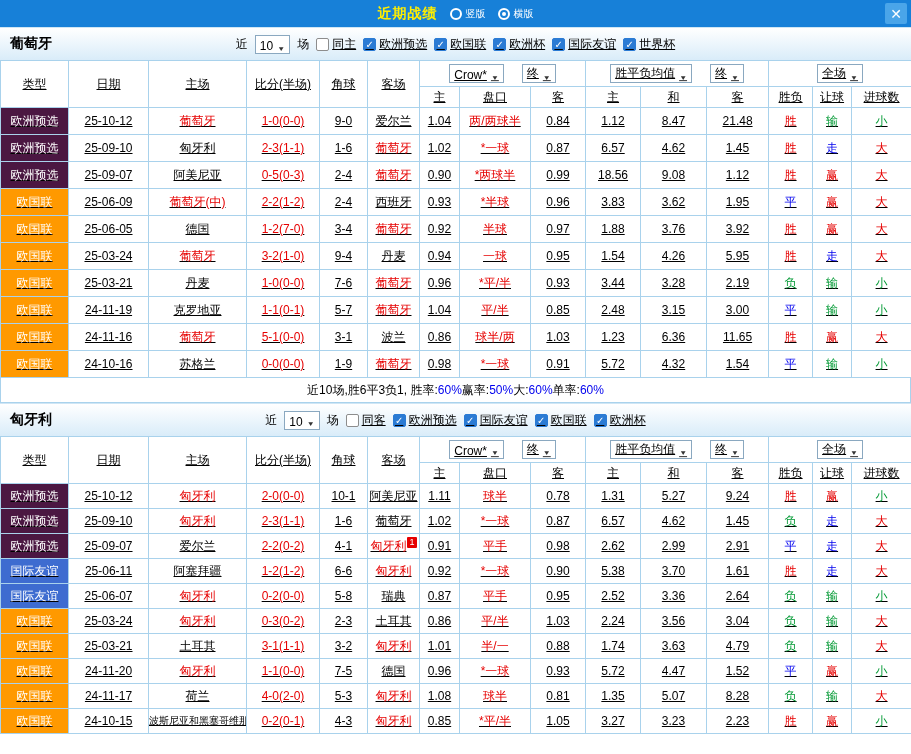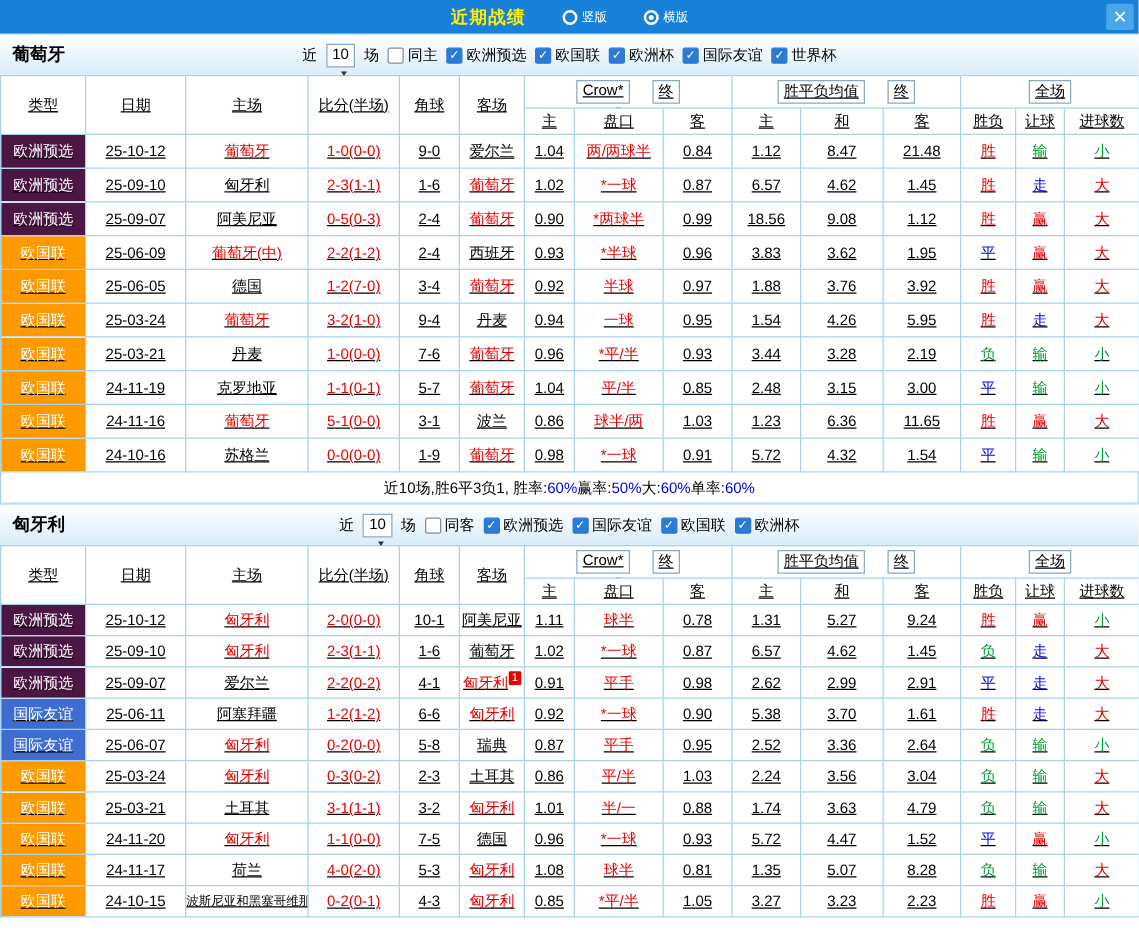--- a/index.html
+++ b/index.html
@@ -1,42 +1,42 @@
 <!DOCTYPE html>
 <html style="--accent_bar: #1780d8; --title_yellow: #ffee00; --border_blue: #a9d2ec; --red: #e60000; --blue: #0000ee; --green: #009933; --type_purple: #4b1742; --type_orange: #ff9900; --type_blue: #3e6cd0; --check_blue: #2b7bd4;"><head>
 <meta charset="utf-8">
 <style>
   * { margin:0; padding:0; box-sizing:border-box; }
   html,body { width:911px; height:754px; overflow:hidden; background:#fff;
     font-family:"Liberation Sans","DejaVu Sans",sans-serif; font-size:12px; color:#000; }
 
   
   .topbar { height:27px; background:var(--accent_bar,#1780d8); display:flex; align-items:center; position:relative; }
-  .topbar-center { flex:1; display:flex; justify-content:center; align-items:center; gap:29px; }
+  .topbar-center { flex:1; display:flex; justify-content:center; align-items:center; gap:12px; }
   .title { color:var(--title_yellow,#ffee00); font-weight:bold; font-size:14px; letter-spacing:1px; }
   .radio-opt { color:#fff; display:inline-flex; align-items:center; gap:4px; font-size:10px; cursor:pointer; }
   .radio { width:12px; height:12px; border-radius:50%; border:2px solid #fff; position:relative; display:inline-block; background:transparent; }
   .radio.sel::after { content:""; position:absolute; left:2px; top:2px; right:2px; bottom:2px; background:#fff; border-radius:50%; }
   .close-btn { position:absolute; right:4px; top:3px; width:22px; height:21px; background:#4aa5e9; color:#fff;
     display:flex; align-items:center; justify-content:center; font-size:14px; font-weight:bold; border-radius:2px; cursor:pointer; }
 
   
   .section-head { height:33px; background:linear-gradient(#ffffff,#d9ecf9); display:flex; align-items:center; position:relative;
     border-top:1px solid #cfe6f5; }
   .team-name { position:absolute; left:10px; font-size:14px; font-weight:bold; }
   .filters { margin:0 auto; display:flex; align-items:center; gap:7px; }
 
   
   .fselect { display:inline-flex; align-items:flex-end; border:1px solid #8aa8c0; background:#fff; height:19px;
-    padding:0 4px; gap:4px; cursor:pointer;flex-direction:column; }
+    padding:0 4px; gap:4px; cursor:pointer; }
   .fselect .ftxt { font-size:12px; }
   .fselect .farr { font-size:8px; color:#333; transform:scaleY(.8); }
 
   
-  .chk { display:inline-flex; align-items:center; gap:3px; cursor:pointer; }
+  .chk { display:inline-flex; align-items:center; gap:3px; cursor:pointer;text-decoration:underline; }
   .chk .box { width:13px; height:13px; border:1px solid #8d8d8d; border-radius:2px; background:#fff;
     display:inline-flex; align-items:center; justify-content:center; font-size:10px; line-height:11px; }
   .chk.checked .box { background:var(--check_blue,#2b7bd4); border-color:var(--check_blue,#2b7bd4); color:#fff; font-weight:bold; }
   .chk.checked .box::after { content:"✓"; }
 
   
   table { border-collapse:collapse; width:911px; table-layout:fixed;text-decoration:underline; }
   th,td { border:1px solid var(--border_blue,#a9d2ec); text-align:center; white-space:nowrap; overflow:hidden; font-weight:normal; }
   tr.h1 th { height:26px; }
   tr.h2 th { height:21px; }

